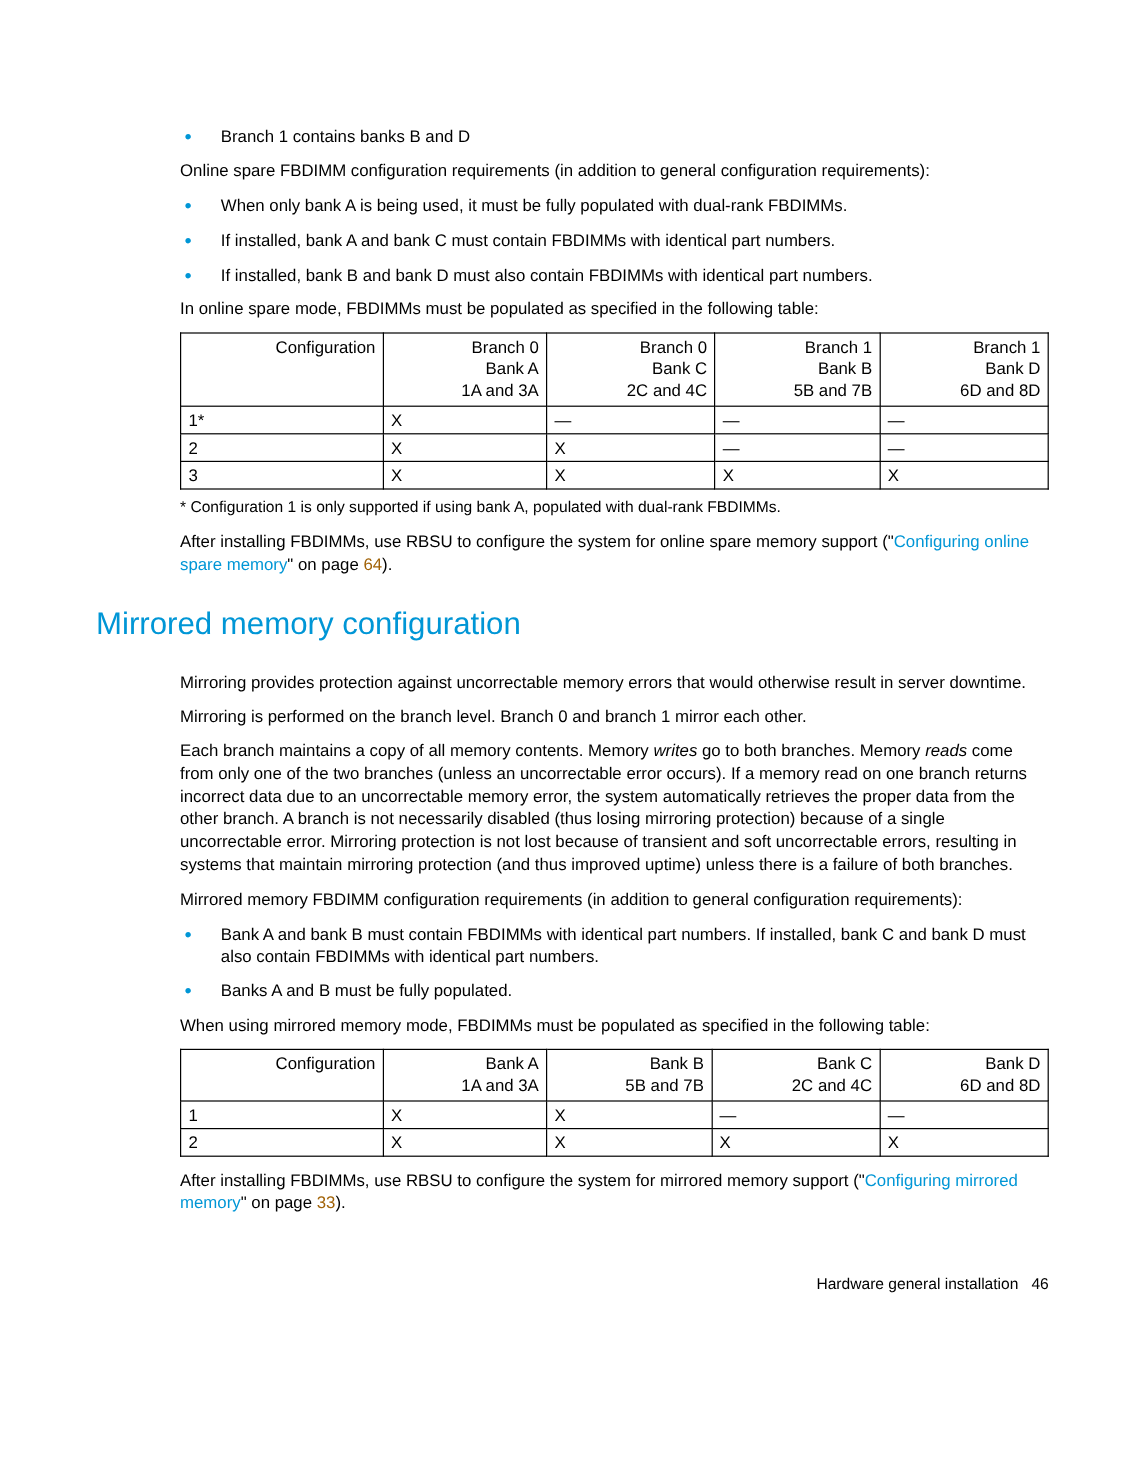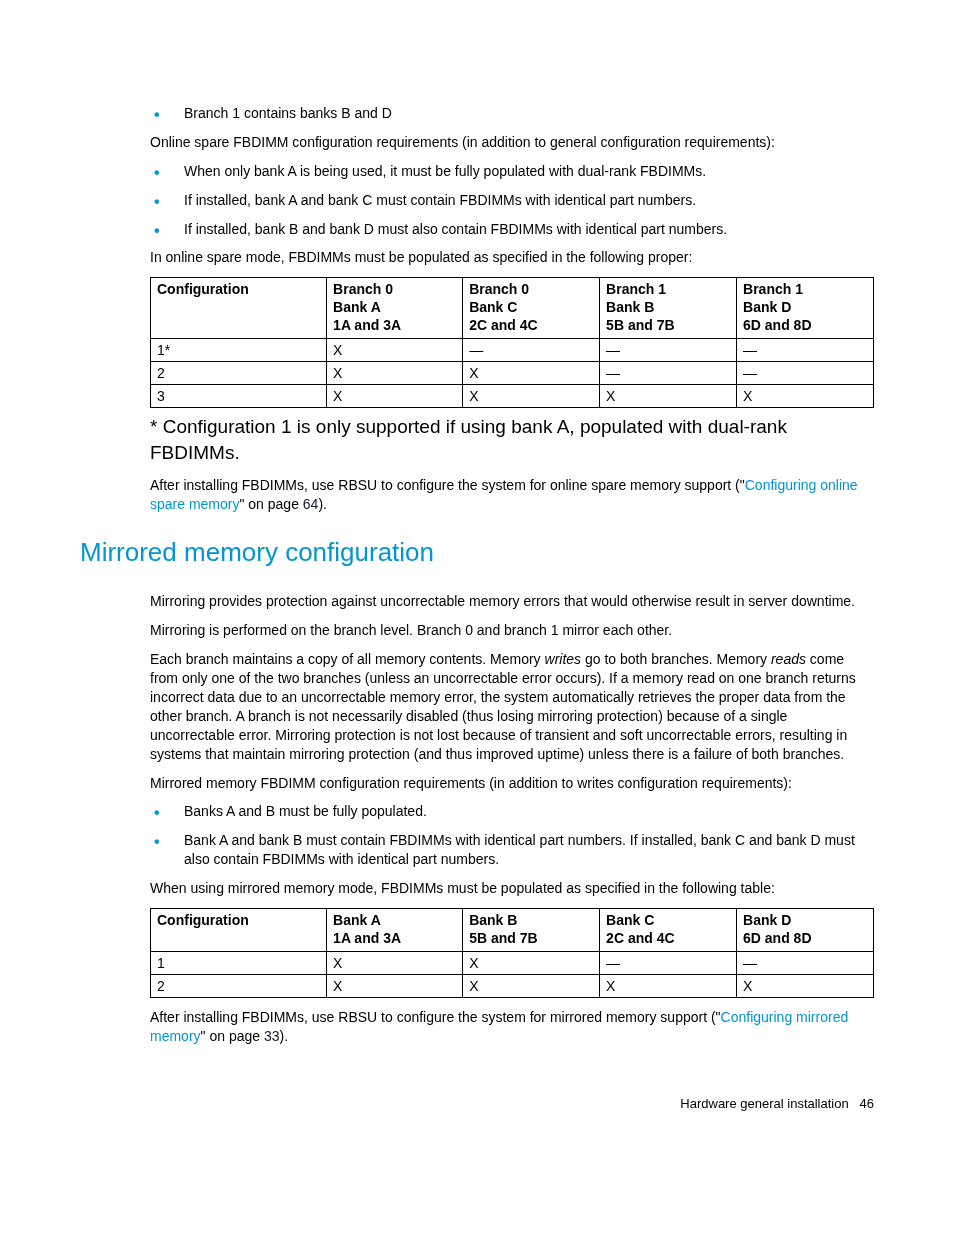--- a/index.html
+++ b/index.html
@@ -54,31 +54,32 @@
     margin-bottom: 6px;
   }
   table.cfg th, table.cfg td {
     border: 1px solid #000;
     padding: 3px 6px;
     text-align: left;
     vertical-align: top;
     font-size: 14px;
   }
   table.cfg th {
-    font-weight: bold;
+    font-weight: normal;
+    text-align: right;
   }
   .hdr-line {
     display: block;
     margin-bottom: 2px;
   }
   .link {
     color: #0096d6;
   }
   .pageref {
-    color: #0f172a;
+    color: #a16207;
   }
   .footer {
     text-align: right;
     font-size: 13px;
     margin-top: 50px;
   }
   .italic {
     font-style: italic;
     margin-top: 30px;
   }
@@ -94,21 +95,21 @@
     </ul>
 
     <p>Online spare FBDIMM configuration requirements (in addition to general configuration requirements):</p>
 
     <ul class="bullets">
       <li>When only bank A is being used, it must be fully populated with dual-rank FBDIMMs.</li>
       <li>If installed, bank A and bank C must contain FBDIMMs with identical part numbers.</li>
       <li>If installed, bank B and bank D must also contain FBDIMMs with identical part numbers.</li>
     </ul>
 
-    <p>In online spare mode, FBDIMMs must be populated as specified in the following proper:</p>
+    <p>In online spare mode, FBDIMMs must be populated as specified in the following table:</p>
 
     <table class="cfg">
       <tbody>
           <tr>
         <th>
           <span class="hdr-line">Configuration</span>
         </th>
         <th>
           <span class="hdr-line">Branch 0</span>
           <span class="hdr-line">Bank A</span>
@@ -147,40 +148,40 @@
       <tr>
         <td>3</td>
         <td>X</td>
         <td>X</td>
         <td>X</td>
         <td>X</td>
       </tr>
     </tbody>
       </table>
 
-    <p style="font-size:19px;">* Configuration 1 is only supported if using bank A, populated with dual-rank FBDIMMs.</p>
+    <p style="font-size:13px;">* Configuration 1 is only supported if using bank A, populated with dual-rank FBDIMMs.</p>
 
     <p>
       <span>After installing FBDIMMs, use RBSU to configure the system for online spare memory support ("</span><span class="link">Configuring online spare memory</span><span>" on page </span><span class="pageref">64</span><span>).</span>
     </p>
   </div>
 
   <h2 class="section">Mirrored memory configuration</h2>
 
   <div class="indented">
     <p>Mirroring provides protection against uncorrectable memory errors that would otherwise result in server downtime.</p>
     <p>Mirroring is performed on the branch level. Branch 0 and branch 1 mirror each other.</p>
     <p>
       <span>Each branch maintains a copy of all memory contents. Memory </span><span class="italic">writes</span><span> go to both branches. Memory </span><span class="italic">reads</span><span> come from only one of the two branches (unless an uncorrectable error occurs). If a memory read on one branch returns incorrect data due to an uncorrectable memory error, the system automatically retrieves the proper data from the other branch. A branch is not necessarily disabled (thus losing mirroring protection) because of a single uncorrectable error. Mirroring protection is not lost because of transient and soft uncorrectable errors, resulting in systems that maintain mirroring protection (and thus improved uptime) unless there is a failure of both branches.</span>
     </p>
-    <p>Mirrored memory FBDIMM configuration requirements (in addition to writes configuration requirements):</p>
+    <p>Mirrored memory FBDIMM configuration requirements (in addition to general configuration requirements):</p>
 
     <ul class="bullets">
+      <li>Bank A and bank B must contain FBDIMMs with identical part numbers. If installed, bank C and bank D must also contain FBDIMMs with identical part numbers.</li>
       <li>Banks A and B must be fully populated.</li>
-      <li>Bank A and bank B must contain FBDIMMs with identical part numbers. If installed, bank C and bank D must also contain FBDIMMs with identical part numbers.</li>
     </ul>
 
     <p>When using mirrored memory mode, FBDIMMs must be populated as specified in the following table:</p>
 
     <table class="cfg">
       <tbody>
           <tr>
         <th>
           <span class="hdr-line">Configuration</span>
         </th>

